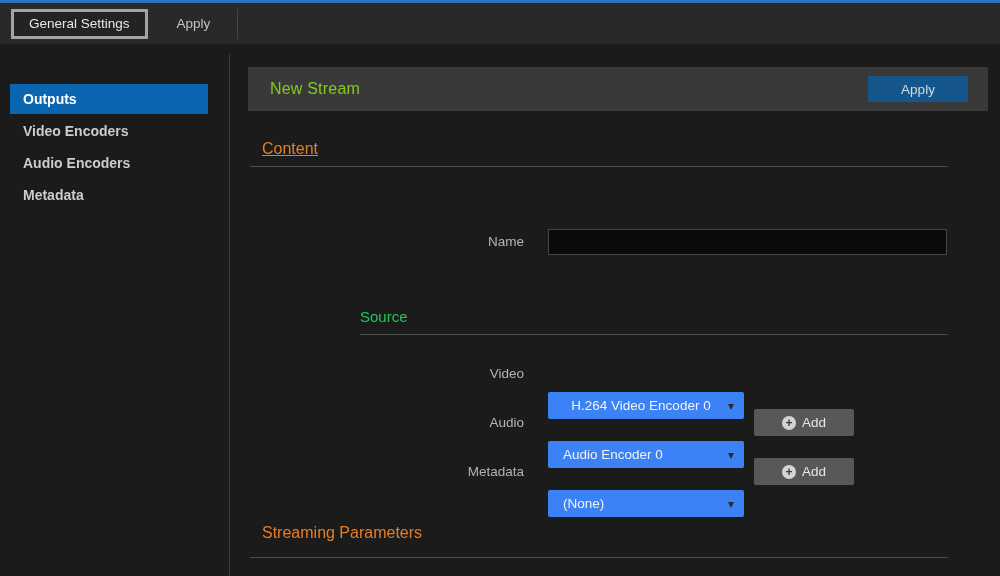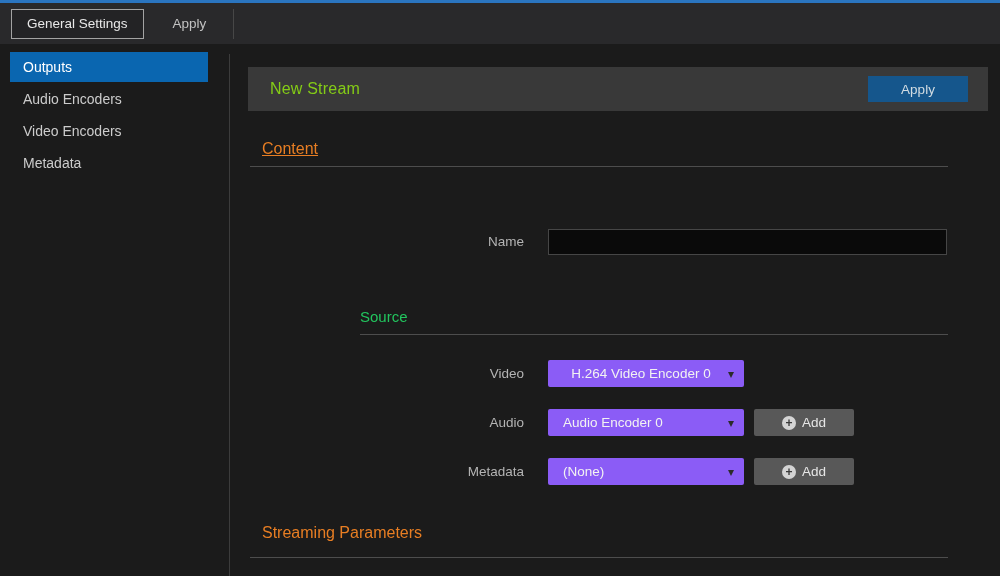--- a/index.html
+++ b/index.html
@@ -19,40 +19,40 @@
     border-top: 3px solid #2a75c0;
     display: flex; align-items: center;
   }
   .tab {
     height: 30px; display: flex; align-items: center;
     padding: 0 15px; font-size: 13.5px; color: #c2c2c2; cursor: default;
     white-space: nowrap;
   }
   .tab.active {
     margin-left: 11px;
-    border: 1px solid #a3a3a3;
+    border: 3px solid #a3a3a3;
     background: #232325;
     color: #e8e8e8;
   }
   .tab.plain { margin-left: 14px; }
   .tab-sep {
     width: 1px; height: 30px; background: #474747; margin-left: 12px;
   }
 
   
   .content { position: absolute; left: 0; top: 44px; width: 1000px; height: 532px; }
 
   .sidebar { position: absolute; left: 0; top: 0; width: 229px; height: 532px; }
   .side-item {
     position: relative; margin: 0 0 2px 10px; width: 198px; height: 30px;
     line-height: 30px; padding-left: 13px; font-size: 14px; color: #cccccc;
     cursor: pointer; white-space: nowrap;
   }
   .side-item.selected { background: #0a66b0; color: #ffffff; }
-  .sidebar-inner { padding-top: 8px; }
+  .sidebar-inner { padding-top: 40px; font-weight: bold; }
 
   .vdivider {
     position: absolute; left: 229px; top: 10px; width: 1px; height: 522px;
     background: #3c3c3c;
   }
 
   .main { position: absolute; left: 230px; top: 0; width: 770px; height: 532px; }
 
   
   .panel-header {
@@ -83,22 +83,22 @@
     font-size: 13.5px; color: #b4b4b4; white-space: nowrap;
   }
   .name-input {
     position: absolute; left: 318px; width: 399px; height: 26px;
     background: #0a0a0a; border: 1px solid #464646; color: #dddddd;
     font-size: 13px; padding: 0 8px;
     font-family: "Liberation Sans", sans-serif; outline: none;
   }
   .dropdown {
     position: absolute; left: 318px; width: 196px; height: 27px;
-    background: #8b5cf6; border-radius: 2px; cursor: pointer;
-    display: flex; align-items: center; color: #f2f2f2; font-size: 13.5px;
+    background: #3b82f6; border-radius: 2px; cursor: pointer;
+    display: flex; align-items: center; color: #f2f2f2; font-size: 13.5px; margin-top: 32px;
   }
   .dropdown .dd-label { flex: 1; text-align: center; padding-left: 6px; white-space: nowrap; }
   .dropdown .caret { color: #2b2b2b; font-size: 12px; padding: 0 10px 0 0; }
   .dropdown.left-label .dd-label { text-align: left; padding-left: 15px; }
 
   .add-btn {
     position: absolute; left: 524px; width: 100px; height: 27px;
     background: #585858; border: none; border-radius: 2px; cursor: pointer;
     display: flex; align-items: center; justify-content: center; gap: 6px;
     color: #e6e6e6; font-size: 13.5px; font-family: "Liberation Sans", sans-serif;
@@ -116,22 +116,22 @@
   <div class="tab active">General Settings</div>
   <div class="tab plain">Apply</div>
   <div class="tab-sep"></div>
 </div>
 
 <div class="content">
 
   <div class="sidebar">
     <div class="sidebar-inner">
       <div class="side-item selected">Outputs</div>
+      <div class="side-item">Video Encoders</div>
       <div class="side-item">Audio Encoders</div>
-      <div class="side-item">Video Encoders</div>
       <div class="side-item">Metadata</div>
     </div>
   </div>
 
   <div class="vdivider"></div>
 
   <div class="main">
 
     <div class="panel-header">
       <div class="panel-title">New Stream</div>

